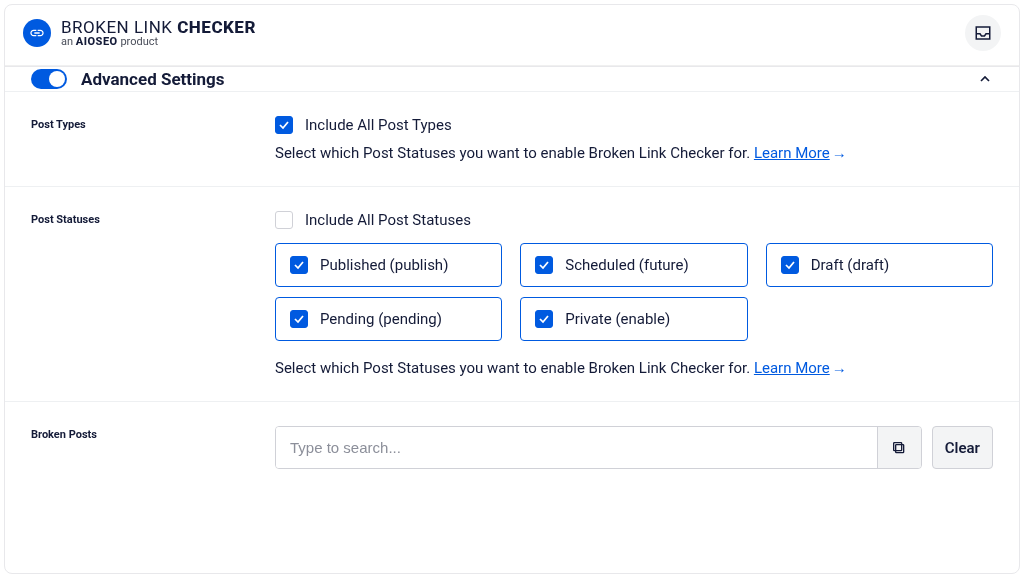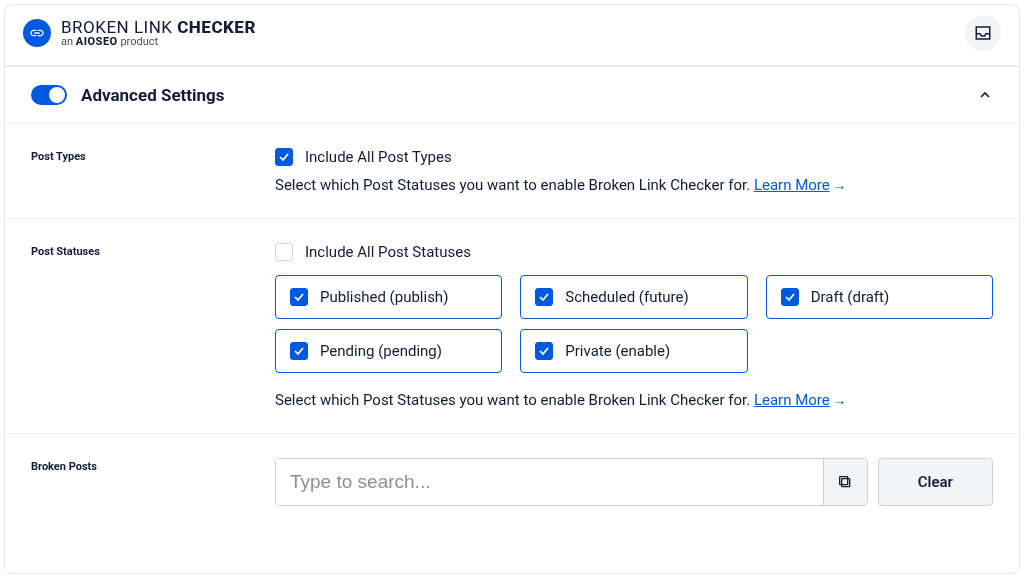--- a/index.html
+++ b/index.html
@@ -45,21 +45,21 @@
     background: #f3f4f5;
     display: flex; align-items: center; justify-content: center;
     color: #141B38;
   }
 
   .panel {
     border-top: 1px solid #e8e8eb;
   }
   .panel-header {
     display: flex; align-items: center;
-    padding: 18px 26px;
+    padding: 2px 26px;
     border-bottom: 1px solid #eef0f2;
   }
   .toggle {
     width: 36px; height: 20px;
     border-radius: 10px;
     background: #005AE0;
     position: relative;
     margin-right: 14px;
   }
   .toggle::after {
@@ -134,36 +134,36 @@
     border: 1px solid #d0d1d7;
     border-radius: 4px;
     overflow: hidden;
     background: #fff;
   }
   .search-input {
     flex: 1;
     border: none;
     outline: none;
     padding: 12px 14px;
-    font-size: 19px;
+    font-size: 15px;
     color: #6d28d9;
   }
   .search-input::placeholder { color: #8c8f9a; }
   .search-icon-btn {
     width: 44px;
     border-left: 1px solid #d0d1d7;
     background: #f3f4f5;
     display: flex; align-items: center; justify-content: center;
     color: #141B38;
   }
   .clear-btn {
     border: 1px solid #d0d1d7;
     border-radius: 4px;
     background: #f3f4f5;
-    padding: 0 39px;
+    padding: 0 12px;
     font-size: 15px;
     font-weight: 600;
     color: #141B38;
     display: flex; align-items: center;
   }
 </style>
 </head>
 <body>
 
 <div class="outer">

